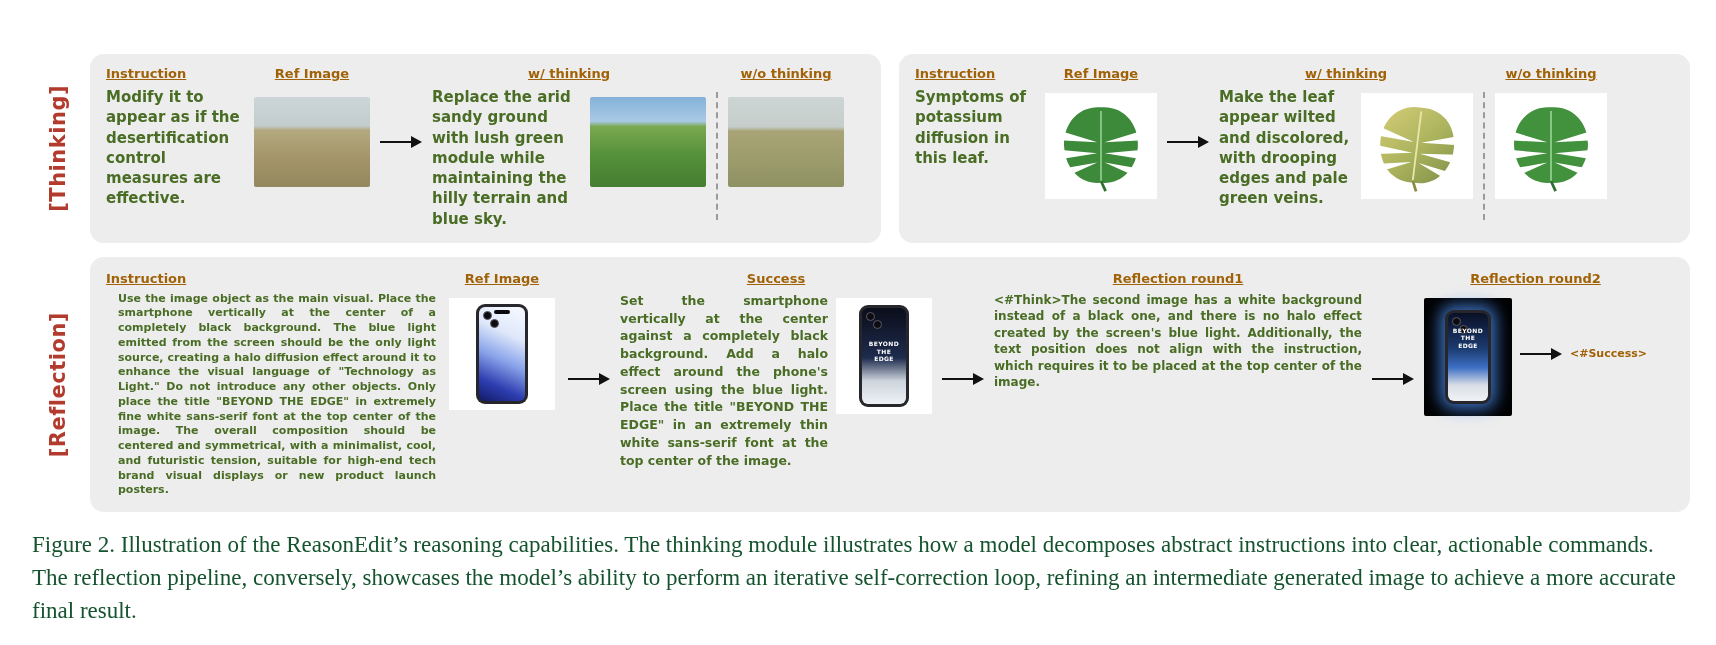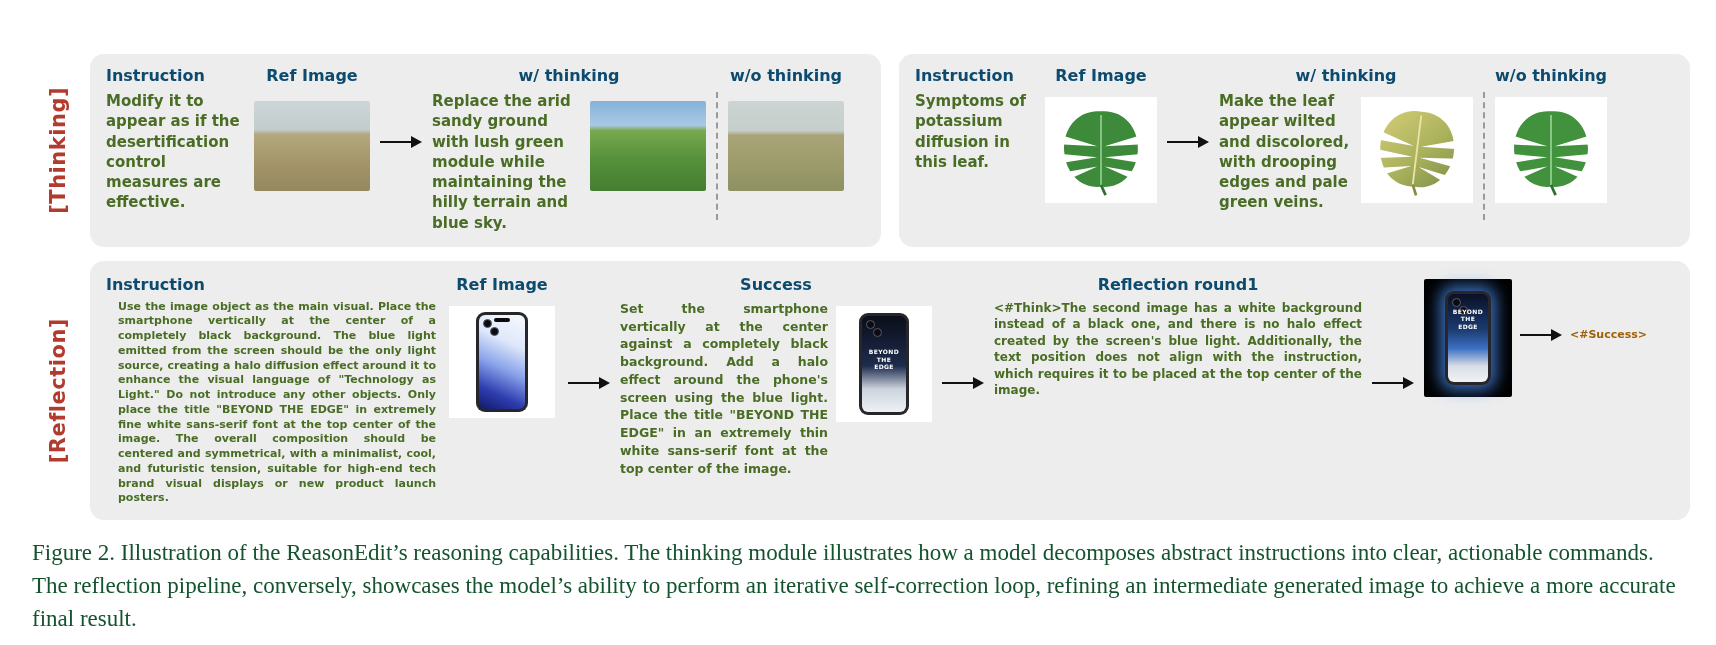--- a/index.html
+++ b/index.html
@@ -9,21 +9,21 @@
   .row{display:flex;align-items:stretch;margin-bottom:14px;}
   .row-label{flex:0 0 64px;display:flex;align-items:center;justify-content:center;
     writing-mode:vertical-rl;transform:rotate(180deg);
     font-weight:700;font-size:21px;color:#b23b2e;letter-spacing:.5px;}
   .panels{flex:1;display:flex;gap:18px;}
 
   .panel{background:#ededed;border-radius:14px;box-sizing:border-box;}
   .top-panel{flex:1;display:flex;align-items:flex-start;gap:10px;padding:10px 16px 14px 16px;}
   .bottom-panel{flex:1;display:flex;align-items:flex-start;gap:10px;padding:12px 16px 14px 16px;}
 
-  .hdr{font-weight:700;font-size:16px;color:#0c4a6e;padding:2px 0 6px 0;}
+  .hdr{font-weight:700;font-size:13px;color:#a16207;padding:2px 0 6px 0;text-decoration:underline;}
   .hdr.center{text-align:center;}
 
   .gtext{color:#4a6d25;font-weight:600;}
   .t15{font-size:15px;line-height:1.35;}
   .t11{font-size:11px;line-height:1.34;text-align:justify;margin-left:12px;}
   .t125{font-size:12.5px;line-height:1.42;text-align:justify;}
   .t12{font-size:12px;line-height:1.38;text-align:justify;}
   .t12 + .t12{margin-top:2px;}
 
   .tcol{display:flex;flex-direction:column;}
@@ -249,20 +249,21 @@
         <div class="bcol w-refl-bot">
           <div class="hdr center">Reflection round1</div>
           <div class="gtext t12">&lt;#Think&gt;The second image has a white background instead of a black one, and there is no halo effect created by the screen's blue light. Additionally, the text position does not align with the instruction, which requires it to be placed at the top center of the image.</div>
         </div>
 
         <div class="arrow a-bot">
             <span class="shaft"></span>
           </div>
 
         <div class="bgroup">
+          <div class="hdr center">Reflection round2</div>
           <div class="final-row">
             <div class="phone-card card-black">
               <div class="phone ph-final">
                 <div class="screen scr-final">
                   <div class="cam">
                       <i></i>
                       <i></i>
                     </div>
                   <div class="scr-title-text tt-final"><span>BEYOND THE EDGE</span></div>
                 </div>

